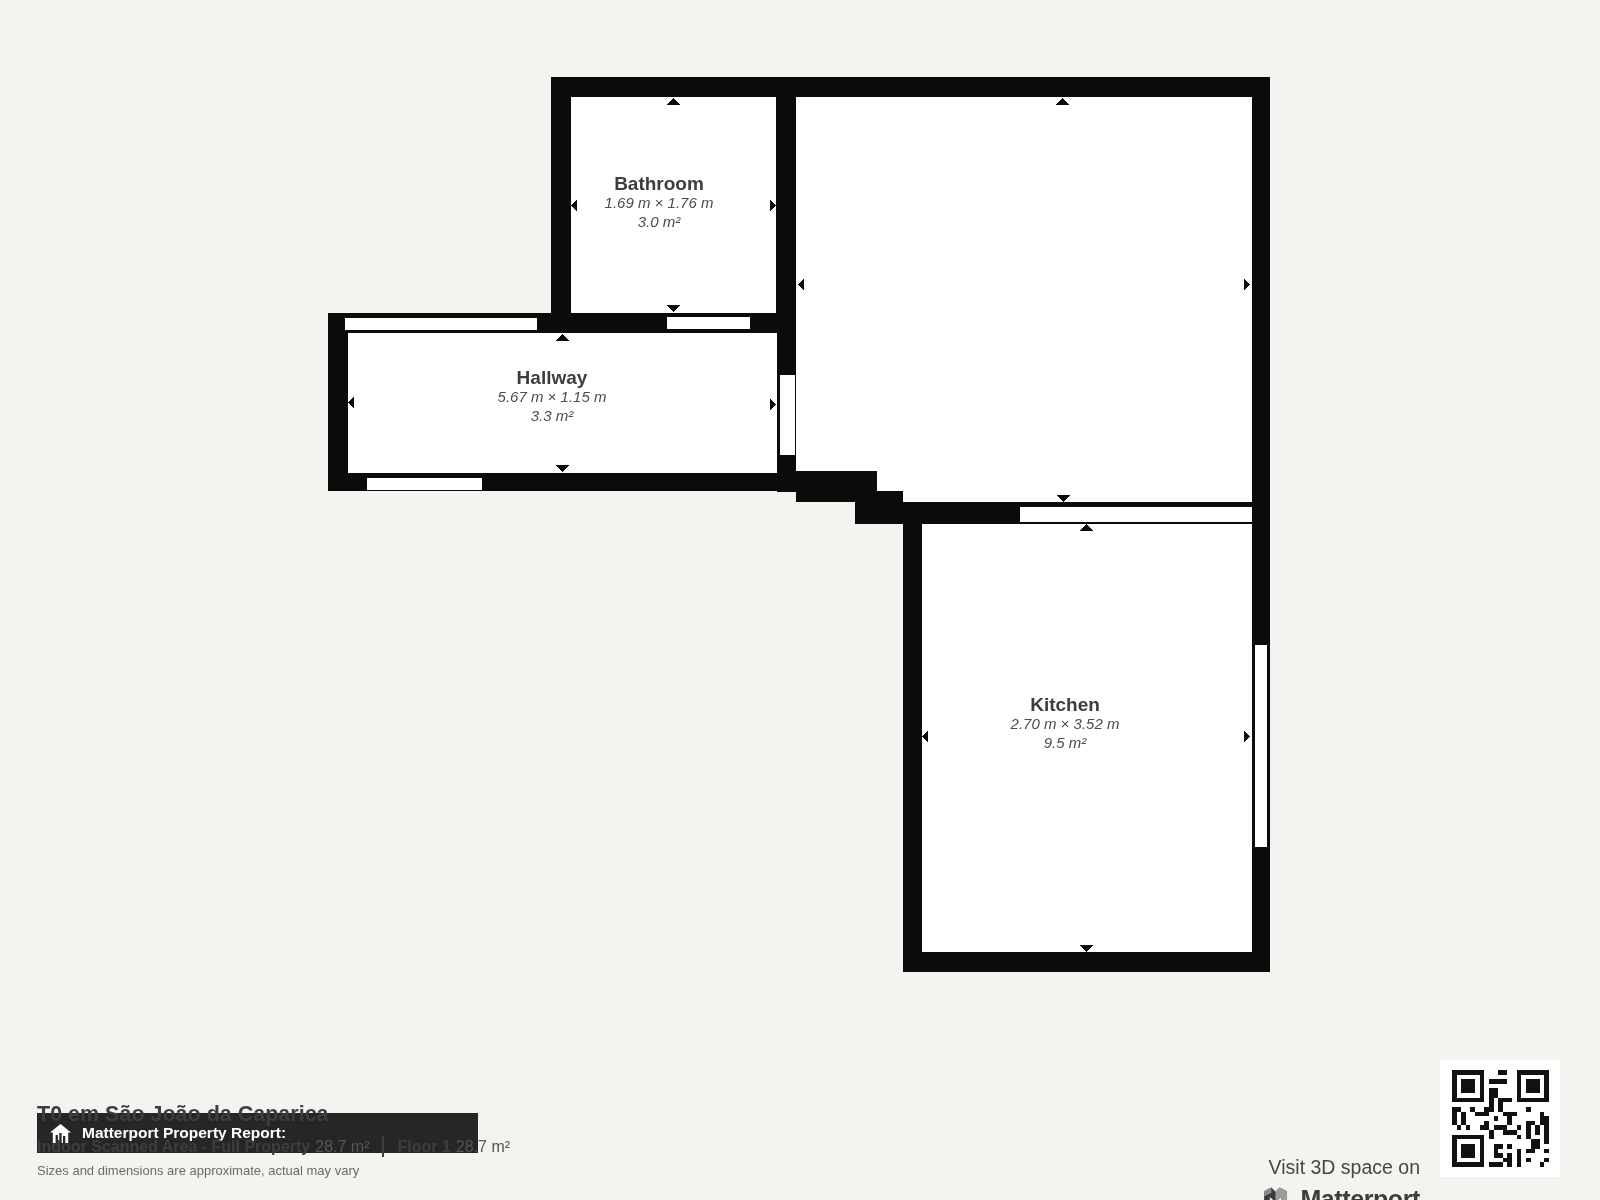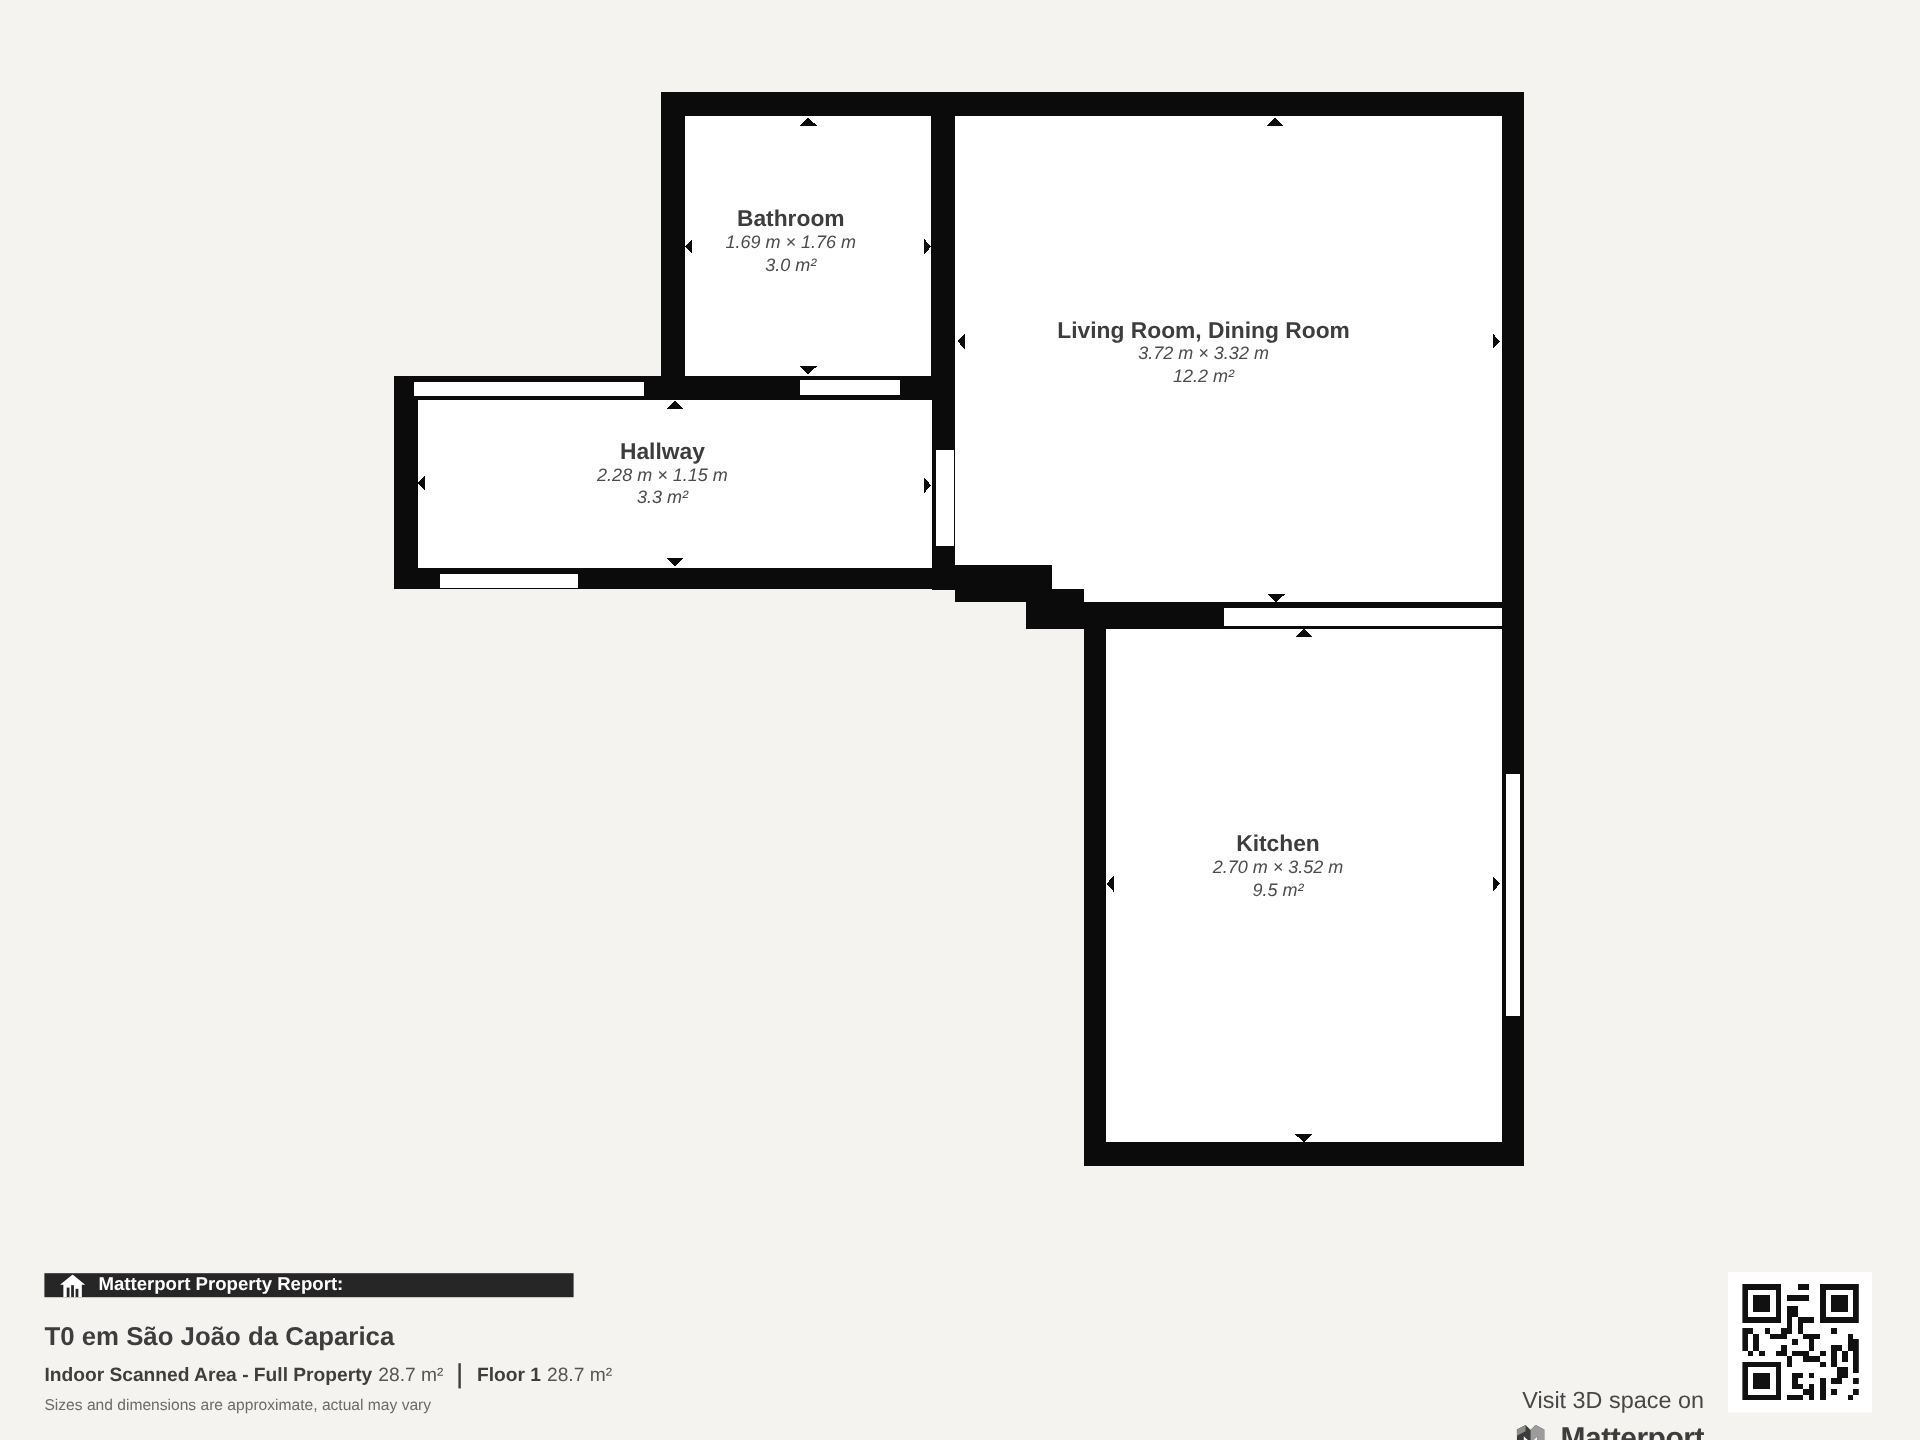--- a/index.html
+++ b/index.html
@@ -8,21 +8,21 @@
   .page{position:relative;width:1600px;height:1200px;background:#f4f3f0;}
   .plan-svg{position:absolute;left:0;top:0;}
 
   
   .room-label{position:absolute;transform:translate(-50%,-50%);
               text-align:center;white-space:nowrap;line-height:19px;}
   .room-name{font-size:19px;font-weight:700;color:#3d3d3d;}
   .room-dims,.room-area{font-size:15px;color:#4c4c4c;font-style:italic;}
 
   
-  .badge-bar{position:absolute;left:37px;top:1061px;width:441px;height:20px;
+  .badge-bar{position:absolute;left:37px;top:1113px;width:441px;height:40px;
              background:#262626;display:flex;align-items:center;}
   .badge-bar .b-icon{margin-left:13px;display:flex;}
   .badge-text{color:#ffffff;font-size:15.5px;font-weight:700;margin-left:11px;}
   .prop-title{position:absolute;left:37px;top:1102px;font-size:21.5px;
               font-weight:700;color:#3d3d3d;}
   .stats{position:absolute;left:37px;top:1136px;display:flex;align-items:center;
          font-size:16px;color:#3e3e3e;}
   .stat-label{font-weight:700;color:#3e3e3e;}
   .stat-value{font-weight:400;color:#555555;margin-left:5px;}
   .stat-sep{width:2px;height:21px;background:#3e3e3e;margin:0 13px;}
@@ -94,28 +94,23 @@
       <polygon points="928,730 928,743 922,736.5"></polygon>
       <polygon points="1244,730 1244,743 1250,736.5"></polygon>
     </g>
   </svg>
 
   <div class="room-label" style="left:659px;top:202px;">
     <div class="room-name">Bathroom</div>
     <div class="room-dims">1.69 m × 1.76 m</div>
     <div class="room-area">3.0 m²</div>
   </div>
-  <div class="room-label" style="left:1003px;top:295px;">
-    <div class="room-name">Living Room, Dining Room</div>
-    <div class="room-dims">3.72 m × 3.32 m</div>
-    <div class="room-area">12.2 m²</div>
-  </div>
   <div class="room-label" style="left:552px;top:396px;">
     <div class="room-name">Hallway</div>
-    <div class="room-dims">2.28 m × 1.15 m</div>
+    <div class="room-dims">5.67 m × 1.15 m</div>
     <div class="room-area">3.3 m²</div>
   </div>
   <div class="room-label" style="left:1065px;top:723px;">
     <div class="room-name">Kitchen</div>
     <div class="room-dims">2.70 m × 3.52 m</div>
     <div class="room-area">9.5 m²</div>
   </div>
 
   <div class="badge-bar">
     <span class="b-icon">

